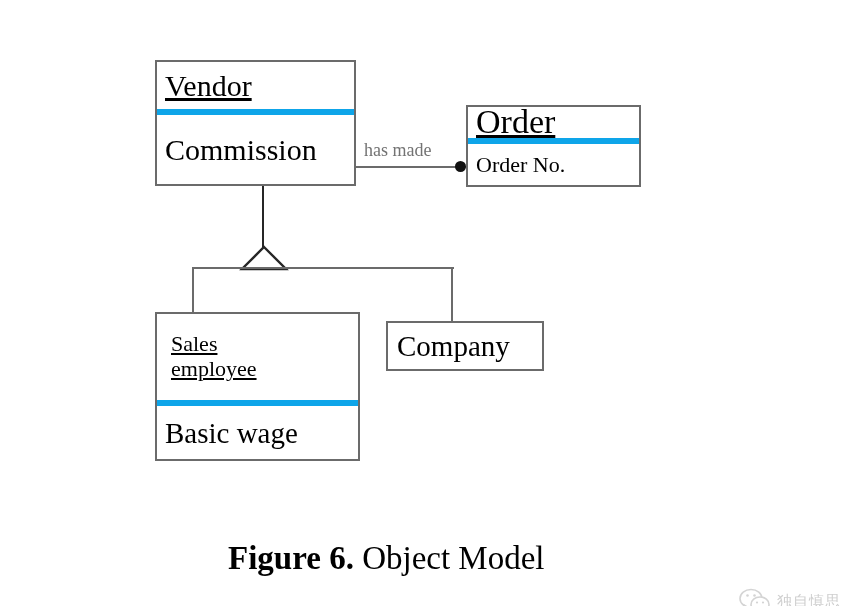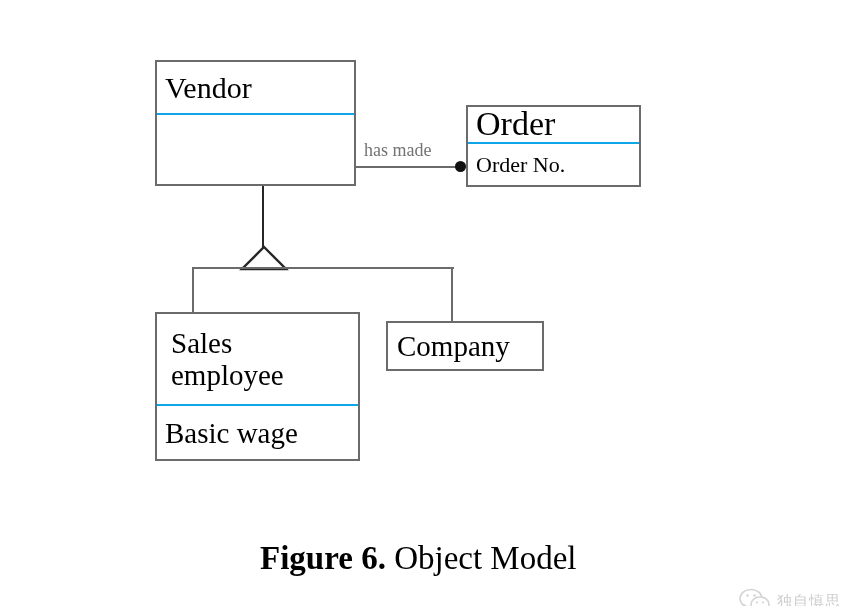--- a/index.html
+++ b/index.html
@@ -29,21 +29,22 @@
     box-sizing: border-box;
     display: flex;
     align-items: center;
     padding-left: 8px;
     color: #000000;
     font-family: "Liberation Serif", "DejaVu Serif", serif;
     white-space: pre-line;
     line-height: 1.12;
   }
   .uml-compartment.divided {
-    border-bottom: 2px solid #0ea5e9;
+    border-bottom: 6px solid #0ea5e9;
+    text-decoration: underline;
   }
 
   
   .line-h {
     position: absolute;
     background: #6b6b6b;
     height: 2px;
   }
   .line-v {
     position: absolute;
@@ -72,21 +73,20 @@
     background: #ffffff;
     white-space: nowrap;
   }
 
   
   .caption {
     position: absolute;
     color: #000000;
     font-family: "Liberation Serif", "DejaVu Serif", serif;
     white-space: nowrap;
-    margin-left: 32px;
   }
   .caption .cap-bold { font-weight: bold; }
 
   
   .watermark {
     position: absolute;
     display: flex;
     align-items: center;
     gap: 6px;
     opacity: 1;
@@ -99,29 +99,30 @@
     white-space: nowrap;
   }
 </style>
 </head>
 <body>
 
 <div id="canvas">
 
   <div class="uml-box" style="left:155px; top:60px; width:201px; height:126px;">
     <div class="uml-compartment divided" style="height:53px; font-size:30px;">Vendor</div>
+    <div class="uml-compartment" style="height:69px; font-size:30px;">Commission</div>
   </div>
 
   <div class="uml-box" style="left:466px; top:105px; width:175px; height:82px;">
     <div class="uml-compartment divided" style="height:37px; font-size:34px;">Order</div>
     <div class="uml-compartment" style="height:43px; font-size:22px;">Order No.</div>
   </div>
 
   <div class="uml-box" style="left:155px; top:312px; width:205px; height:149px;">
-    <div class="uml-compartment divided" style="height:92px; font-size:29px; padding-left:14px; align-items:center;">Sales
+    <div class="uml-compartment divided" style="height:92px; font-size:22px; padding-left:14px; align-items:center;">Sales
 employee</div>
     <div class="uml-compartment" style="height:55px; font-size:29px; padding-left:8px;">Basic wage</div>
   </div>
 
   <div class="uml-box" style="left:386px; top:321px; width:158px; height:50px;">
     <div class="uml-compartment" style="height:100%; font-size:29px; padding-left:9px;">Company</div>
   </div>
 
   <div class="line-h" style="left:356px; top:166px; width:112px;"></div>
   <div class="dot" style="left:455px; top:161px;"></div>

